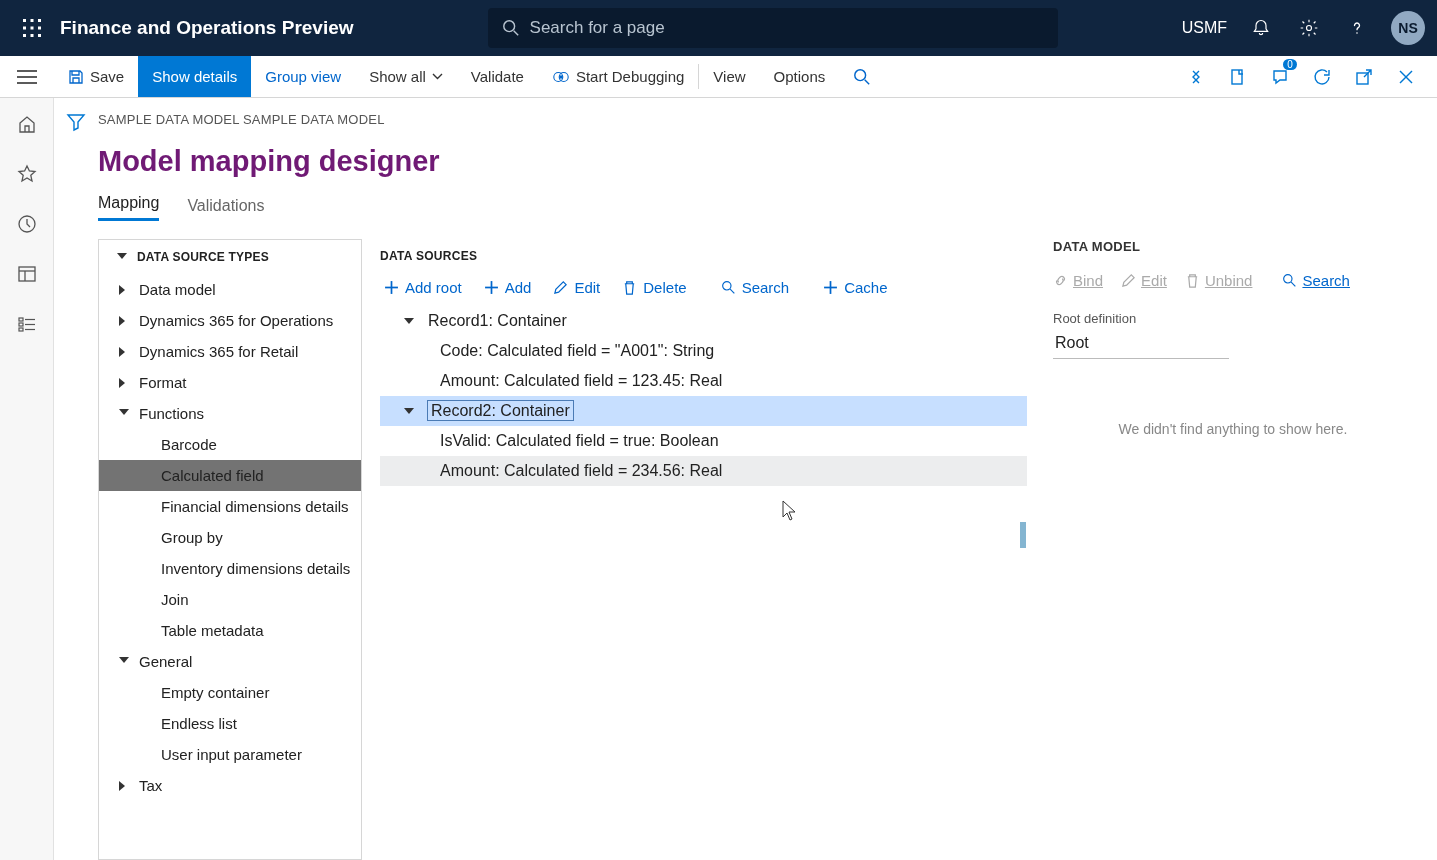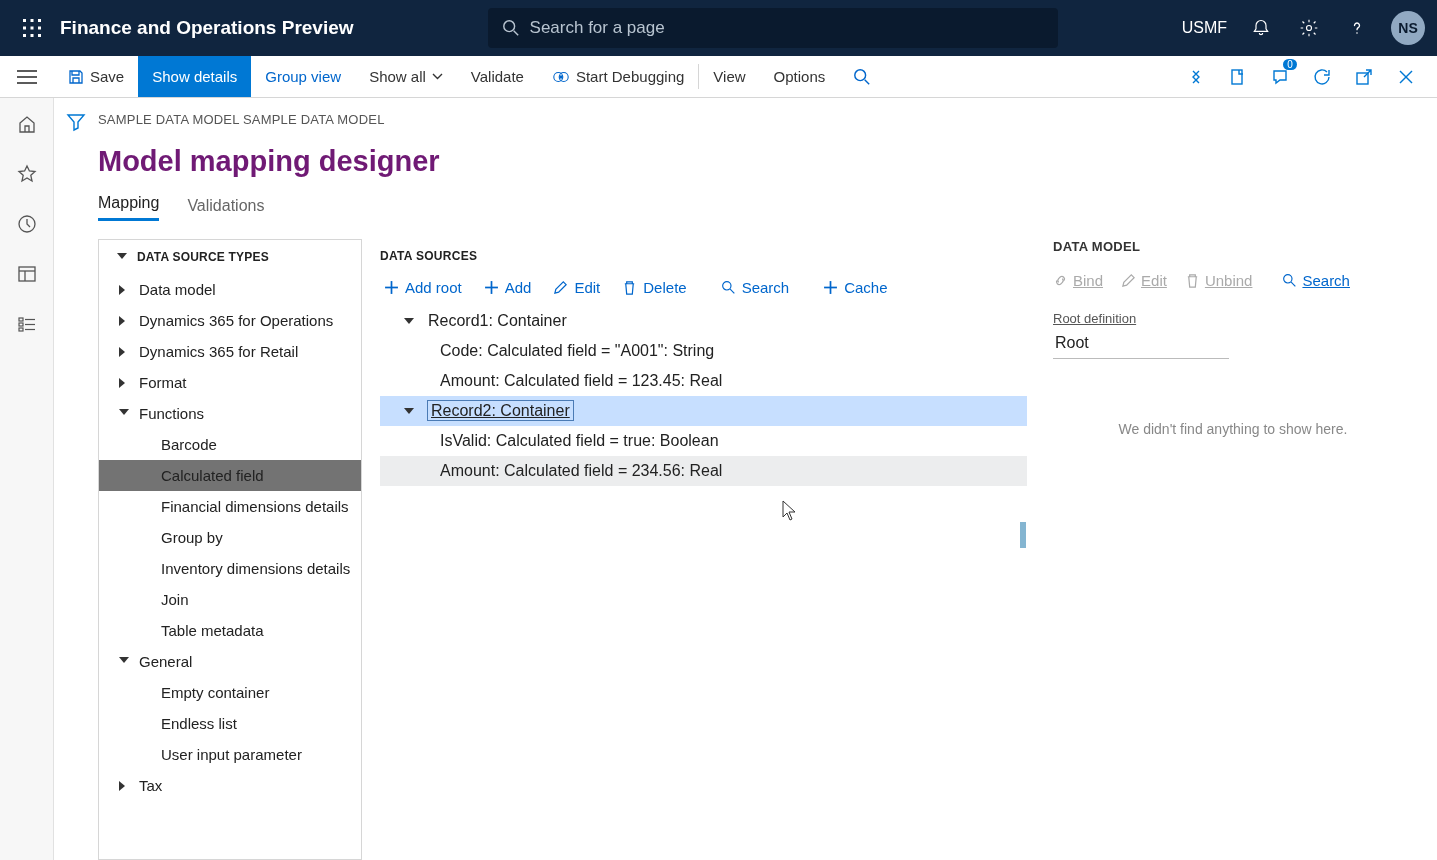--- a/index.html
+++ b/index.html
@@ -57,33 +57,33 @@
 .tree-item .caret.down { border-left: 5px solid transparent; border-right: 5px solid transparent; border-top: 6px solid #333; }
 
 
 .ds-panel { flex: 1; padding: 0 18px; min-width: 0; }
 .panel-title { font-size: 12px; font-weight: 700; color: #222; padding: 10px 0 12px 0; letter-spacing: 0.3px; }
 .ds-toolbar { display: flex; gap: 22px; align-items: center; padding: 4px 4px 10px 4px; }
 .ds-tool { display: flex; align-items: center; gap: 6px; font-size: 15px; color: #0066cc; cursor: pointer; }
 .ds-tree-row { font-size: 16px; color: #222; padding: 6px 10px 6px 48px; position: relative; cursor: pointer; }
 .ds-tree-row.child { padding-left: 60px; }
 .ds-tree-row.selected { background: #c7dfff; }
-.ds-tree-row.selected .hl { outline: 1px solid #4b7bb5; padding: 1px 3px; text-decoration: underline; }
+.ds-tree-row.selected .hl { outline: 1px solid #4b7bb5; padding: 1px 3px; }
 .ds-tree-row.hover { background: #ecedee; }
 .ds-tree-row .caret { position: absolute; left: 24px; top: 12px; width: 0; height: 0; border-left: 5px solid transparent; border-right: 5px solid transparent; border-top: 6px solid #333; }
 .splitter { position: absolute; left: 1020px; top: 522px; width: 6px; height: 26px; background: #84b5d1; cursor: col-resize; }
 
 
 .dm-panel { width: 392px; padding: 0 24px 0 8px; }
 .dm-title { font-size: 13px; font-weight: 700; color: #333; padding-bottom: 18px; letter-spacing: 0.3px; }
 .dm-toolbar { display: flex; gap: 18px; align-items: center; }
 .dm-tool { display: flex; align-items: center; gap: 5px; font-size: 15px; cursor: pointer; text-decoration: underline; }
 .dm-tool.disabled { color: #aaa; }
 .dm-tool.active { color: #0066cc; }
-.dm-field-label { font-size: 13px; color: #555; margin-top: 22px; text-decoration: underline; }
+.dm-field-label { font-size: 13px; color: #555; margin-top: 22px; }
 .dm-field { font-size: 16px; color: #222; border-bottom: 1px solid #bbb; padding: 6px 2px; width: 176px; margin-top: 2px; }
 .dm-empty { font-size: 14px; color: #888; text-align: center; margin-top: 62px; }
 
 svg { display: block; }
 .cursor-arrow { position: absolute; left: 782px; top: 500px; pointer-events: none; }
 </style>
 </head>
 <body>
 
 <div class="top-banner">

